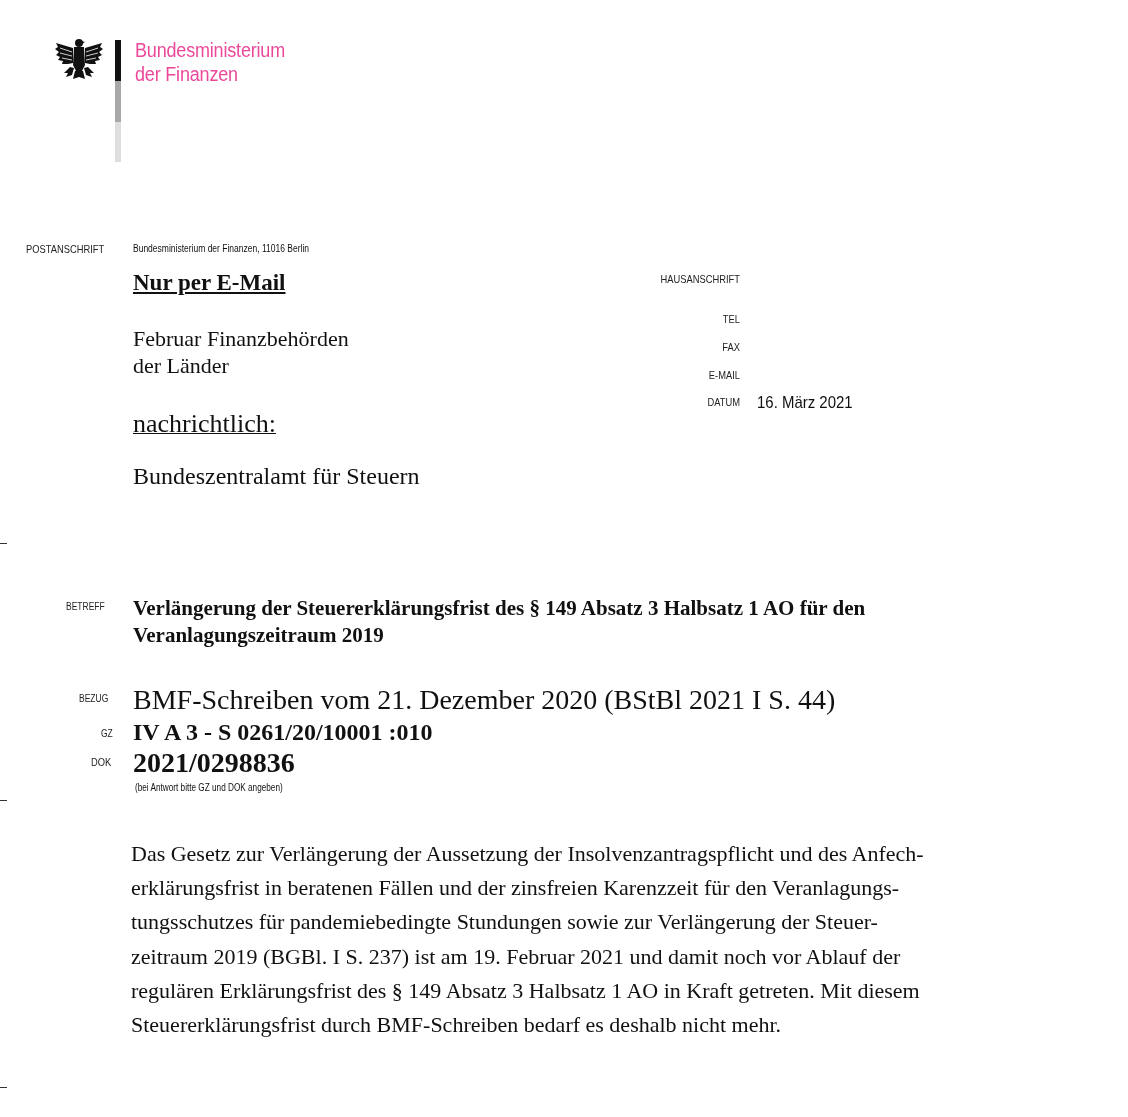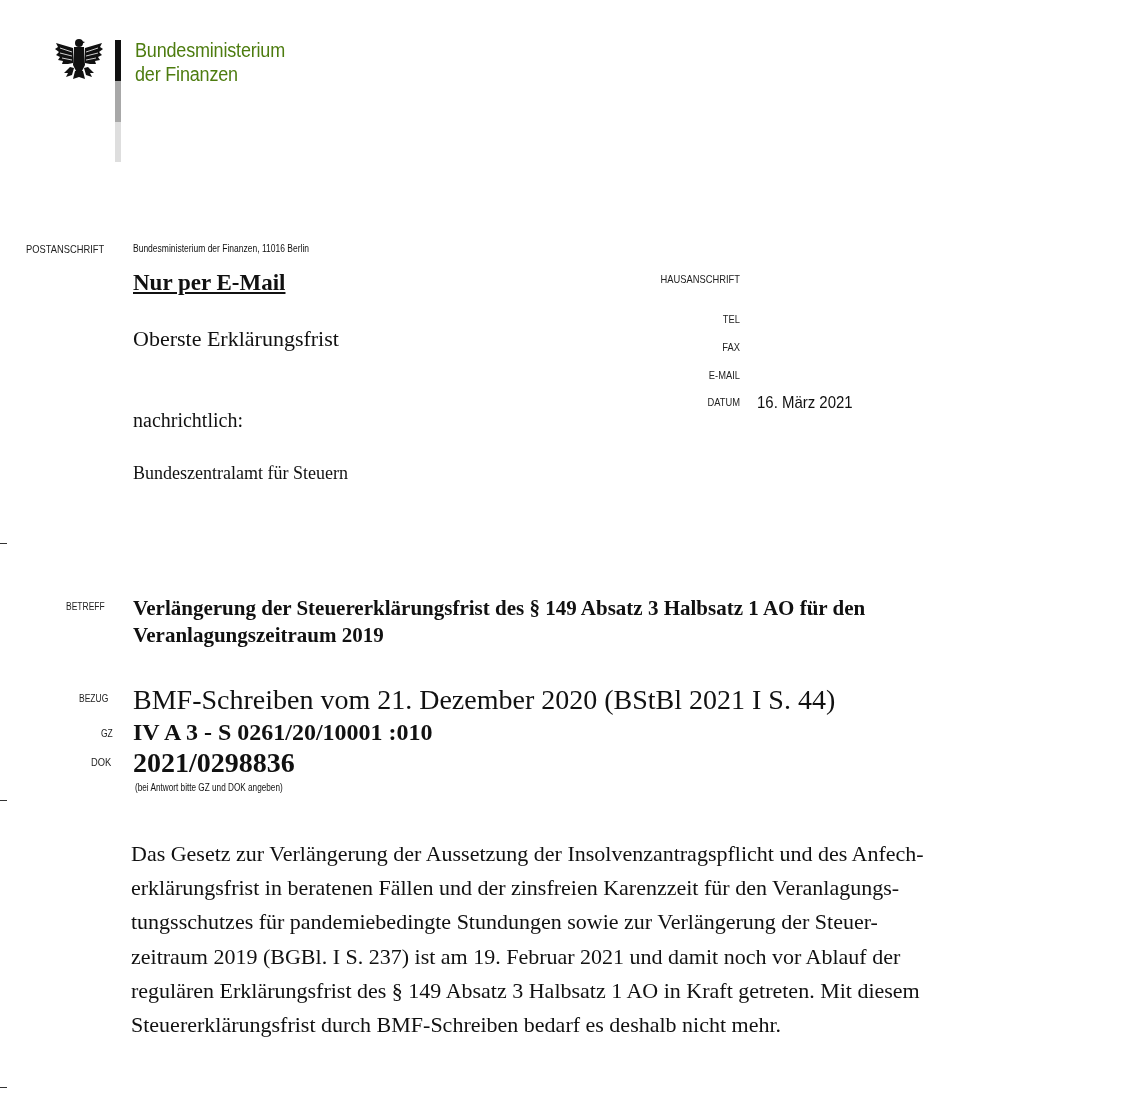--- a/index.html
+++ b/index.html
@@ -6,36 +6,36 @@
     body { width: 1128px; height: 1117px; position: relative; overflow: hidden; color: #111; }
     .abs { position: absolute; }
     .sans { font-family: "Liberation Sans", "DejaVu Sans", sans-serif; }
     .serif { font-family: "Liberation Serif", "DejaVu Serif", serif; }
 
     
     #eagle { left: 54px; top: 37px; width: 50px; height: 46px; }
     #bar-black { left: 115px; top: 40px; width: 6px; height: 41px; background: #111; }
     #bar-mid { left: 115px; top: 81px; width: 6px; height: 41px; background: #a8a8a8; }
     #bar-light { left: 115px; top: 122px; width: 6px; height: 40px; background: #dedede; }
-    #ministry { left: 135px; top: 38px; font-size: 20px; line-height: 24px; color: #4d7c0f; letter-spacing: -0.2px; }
+    #ministry { left: 135px; top: 38px; font-size: 20px; line-height: 24px; color: #ec4899; letter-spacing: -0.2px; }
     #ministry div { transform: scaleX(0.9); transform-origin: left; white-space: nowrap; }
 
     
     .tiny { font-size: 11px; color: #222; white-space: nowrap; transform: scaleX(0.85); transform-origin: left; }
     .tiny-r { font-size: 11px; color: #222; white-space: nowrap; text-align: right; transform: scaleX(0.85); transform-origin: right; }
 
     #postanschrift-label { left: 26px; top: 243px; }
     #postanschrift-value { left: 133px; top: 243px; font-size: 10px; transform: scaleX(0.85); transform-origin: left; }
 
     #email-notice { left: 133px; top: 270px; font-size: 23px; font-weight: bold; text-decoration: underline; white-space: nowrap; }
 
     .recipient { font-size: 22px; line-height: 27px; white-space: nowrap; }
     #recipient-1 { left: 133px; top: 325px; }
-    #nachrichtlich { left: 133px; top: 409px; font-size: 20px; text-decoration-thickness: 1px; white-space: nowrap; }
-    #bzst { left: 133px; top: 463px; font-size: 18px; white-space: nowrap; }
+    #nachrichtlich { left: 133px; top: 409px; font-size: 26px; text-decoration: underline; text-decoration-thickness: 1px; white-space: nowrap; }
+    #bzst { left: 133px; top: 463px; font-size: 24px; white-space: nowrap; }
 
     
     .meta-label { width: 120px; }
     #hausanschrift-label { left: 620px; top: 273px; }
     #tel-label { left: 620px; top: 313px; }
     #fax-label { left: 620px; top: 341px; }
     #email-label { left: 620px; top: 369px; }
     #datum-label { left: 620px; top: 396px; }
     #datum-value { left: 757px; top: 393px; font-size: 17px; white-space: nowrap; transform: scaleX(0.88); transform-origin: left; color: #111; }
 
@@ -101,21 +101,22 @@
 <div id="ministry" class="abs sans">
   <div>Bundesministerium</div>
   <div>der Finanzen</div>
 </div>
 
 <div id="postanschrift-label" class="abs sans tiny">POSTANSCHRIFT</div>
 <div id="postanschrift-value" class="abs sans">Bundesministerium der Finanzen, 11016 Berlin</div>
 
 <div id="email-notice" class="abs serif">Nur per E-Mail</div>
 <div id="recipient-1" class="abs serif recipient">
-  <div>Oberste Erklärungsfrist</div>
+  <div>Februar Finanzbehörden</div>
+  <div>der Länder</div>
 </div>
 <div id="nachrichtlich" class="abs serif">nachrichtlich:</div>
 <div id="bzst" class="abs serif">Bundeszentralamt für Steuern</div>
 
 <div id="hausanschrift-label" class="abs sans tiny-r meta-label">HAUSANSCHRIFT</div>
 <div id="tel-label" class="abs sans tiny-r meta-label">TEL</div>
 <div id="fax-label" class="abs sans tiny-r meta-label">FAX</div>
 <div id="email-label" class="abs sans tiny-r meta-label">E-MAIL</div>
 <div id="datum-label" class="abs sans tiny-r meta-label">DATUM</div>
 <div id="datum-value" class="abs sans">16. März 2021</div>

